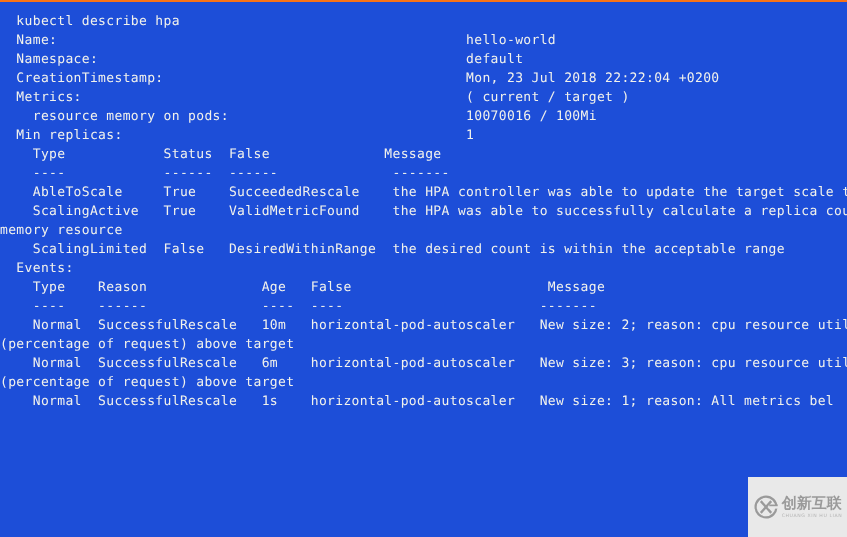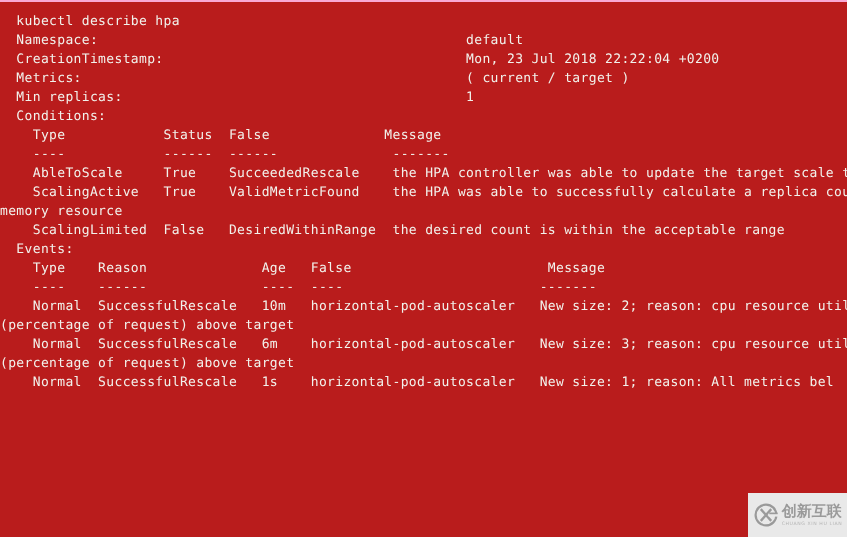--- a/index.html
+++ b/index.html
@@ -11,22 +11,22 @@
   body {
     width: 847px;
     height: 537px;
     overflow: hidden;
   }
   .terminal {
     position: relative;
     width: 847px;
     height: 537px;
     box-sizing: border-box;
-    background: #b91c1c;
-    border-top: 2px solid #f9a8d4;
+    background: #1d4ed8;
+    border-top: 2px solid #f97316;
     overflow: hidden;
   }
   .term-body {
     position: absolute;
     left: 0;
     top: 10px;
     width: 847px;
   }
   pre.term-line {
     margin: 0;
@@ -42,21 +42,21 @@
   }
   .pad {
     padding-left: 24px;
   }
   
   .watermark {
     position: absolute;
     right: 0;
     bottom: 0;
     width: 99px;
-    height: 44px;
+    height: 60px;
     background: #e9e9e9;
     display: flex;
     align-items: center;
     justify-content: center;
     gap: 3px;
     box-sizing: border-box;
     padding: 2px 4px;
     text-align: center;
   }
   .wm-logo {
@@ -87,25 +87,26 @@
     white-space: nowrap;
   }
 </style>
 </head>
 <body>
 
 <div class="terminal">
   <div class="term-body">
 
     <pre class="term-line pad">  kubectl describe hpa</pre>
+    <pre class="term-line pad">  Name:                                                  hello-world</pre>
     <pre class="term-line pad">  Namespace:                                             default</pre>
     <pre class="term-line pad">  CreationTimestamp:                                     Mon, 23 Jul 2018 22:22:04 +0200</pre>
     <pre class="term-line pad">  Metrics:                                               ( current / target )</pre>
+    <pre class="term-line pad">    resource memory on pods:                             10070016 / 100Mi</pre>
     <pre class="term-line pad">  Min replicas:                                          1</pre>
-    <pre class="term-line pad">  Conditions:</pre>
     <pre class="term-line pad">    Type            Status  False              Message</pre>
     <pre class="term-line pad">    ----            ------  ------              -------</pre>
     <pre class="term-line pad">    AbleToScale     True    SucceededRescale    the HPA controller was able to update the target scale to 1</pre>
     <pre class="term-line pad">    ScalingActive   True    ValidMetricFound    the HPA was able to successfully calculate a replica count from</pre>
     <pre class="term-line">memory resource</pre>
     <pre class="term-line pad">    ScalingLimited  False   DesiredWithinRange  the desired count is within the acceptable range</pre>
     <pre class="term-line pad">  Events:</pre>
     <pre class="term-line pad">    Type    Reason              Age   False                        Message</pre>
     <pre class="term-line pad">    ----    ------              ----  ----                        -------</pre>
     <pre class="term-line pad">    Normal  SuccessfulRescale   10m   horizontal-pod-autoscaler   New size: 2; reason: cpu resource utilization</pre>

